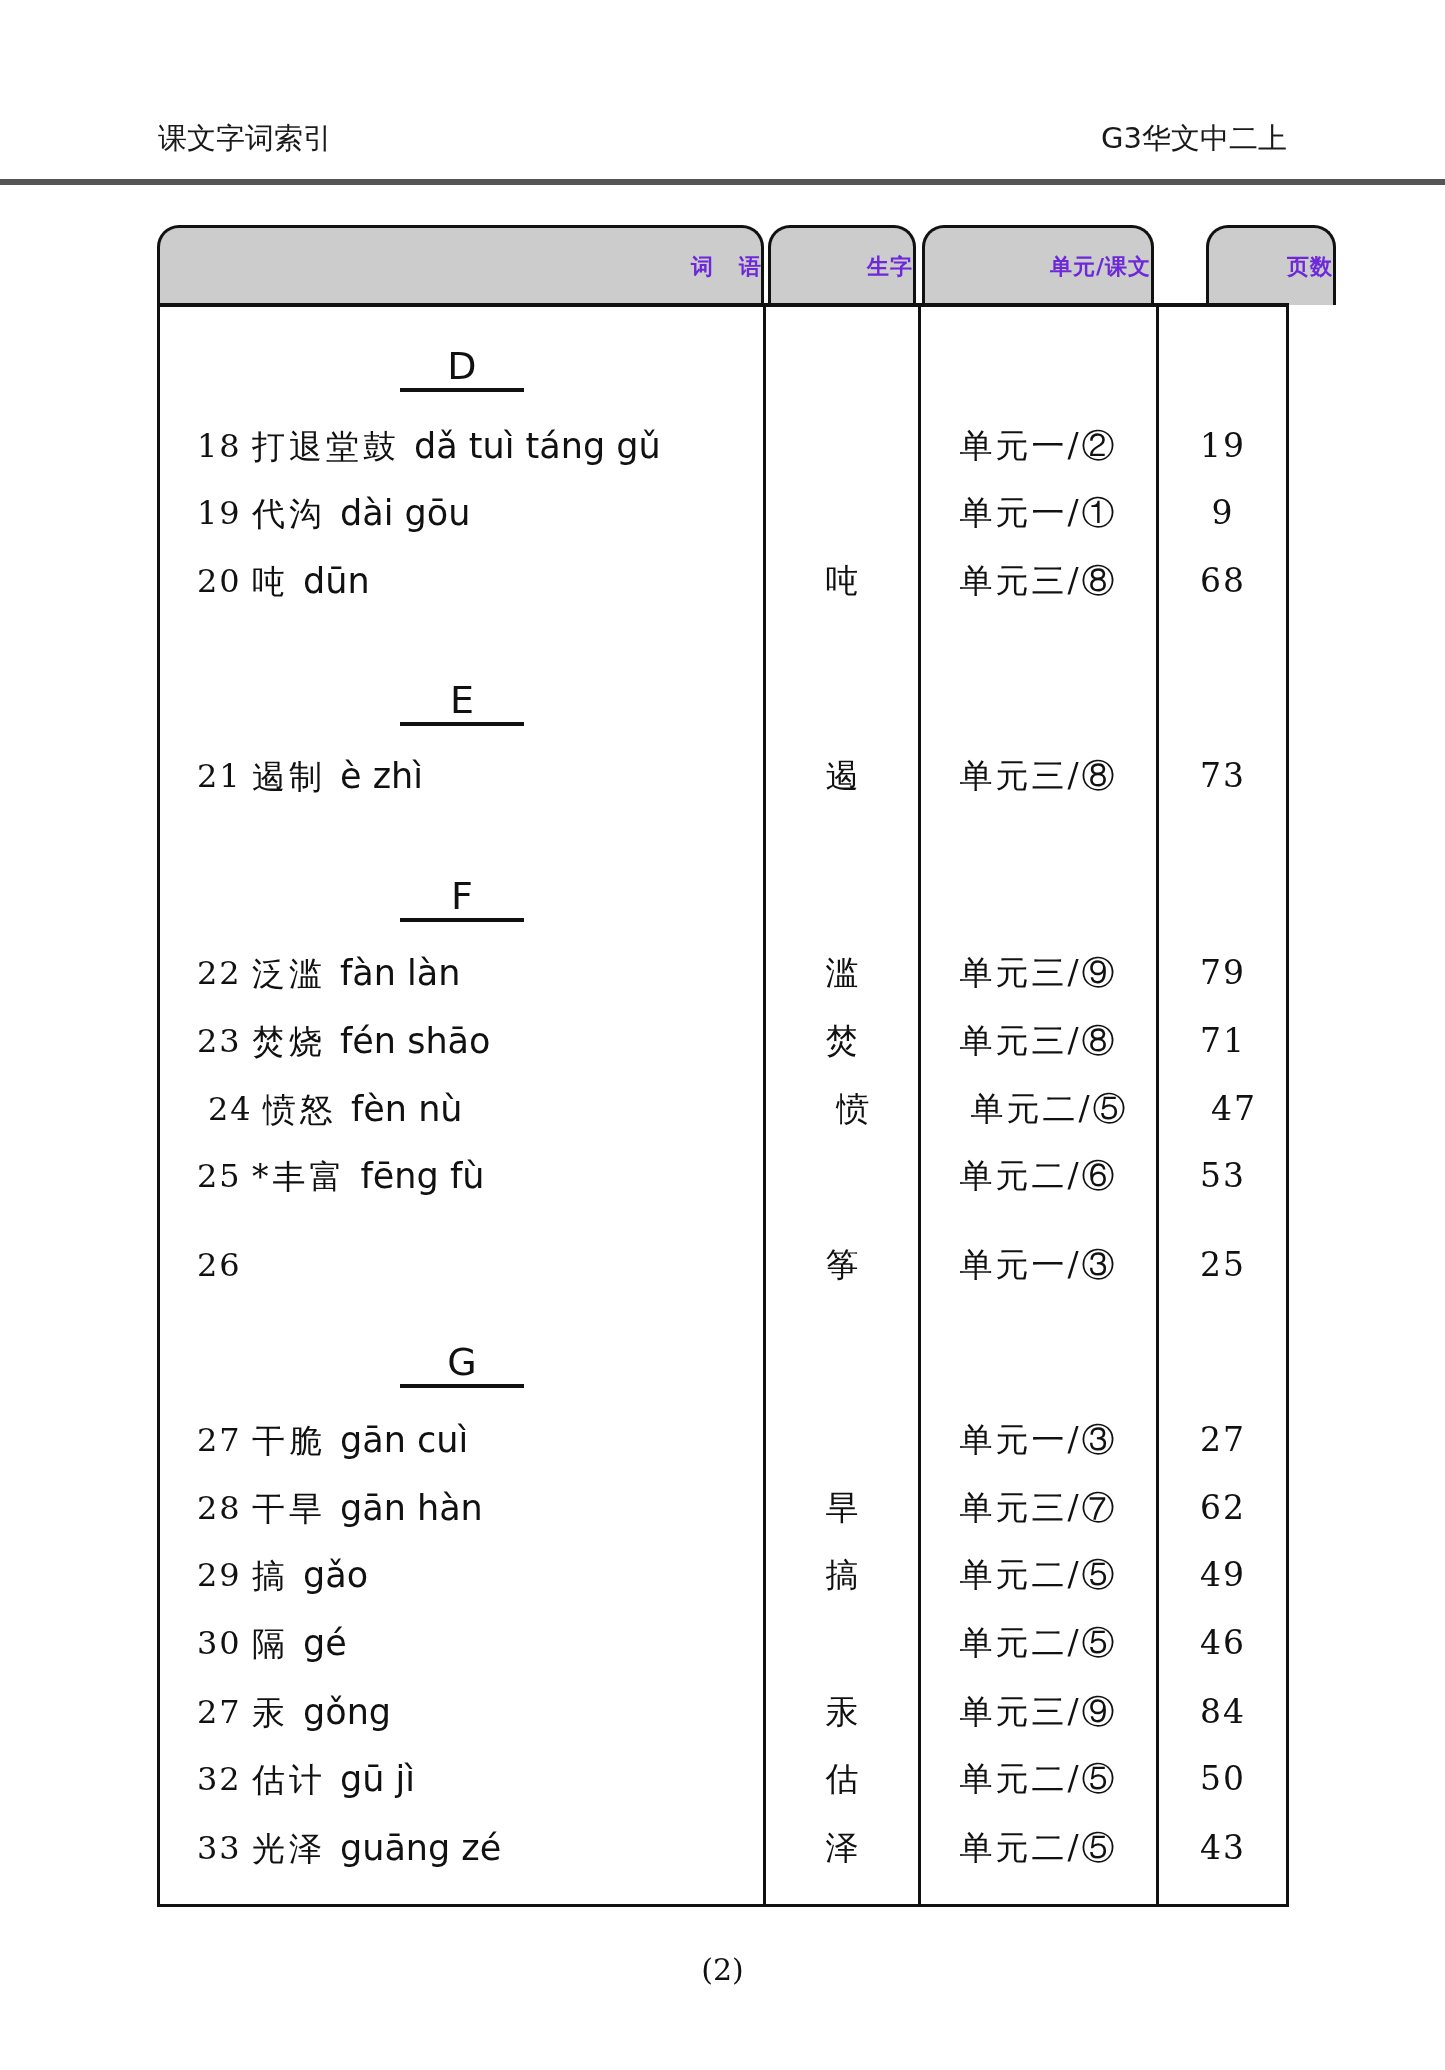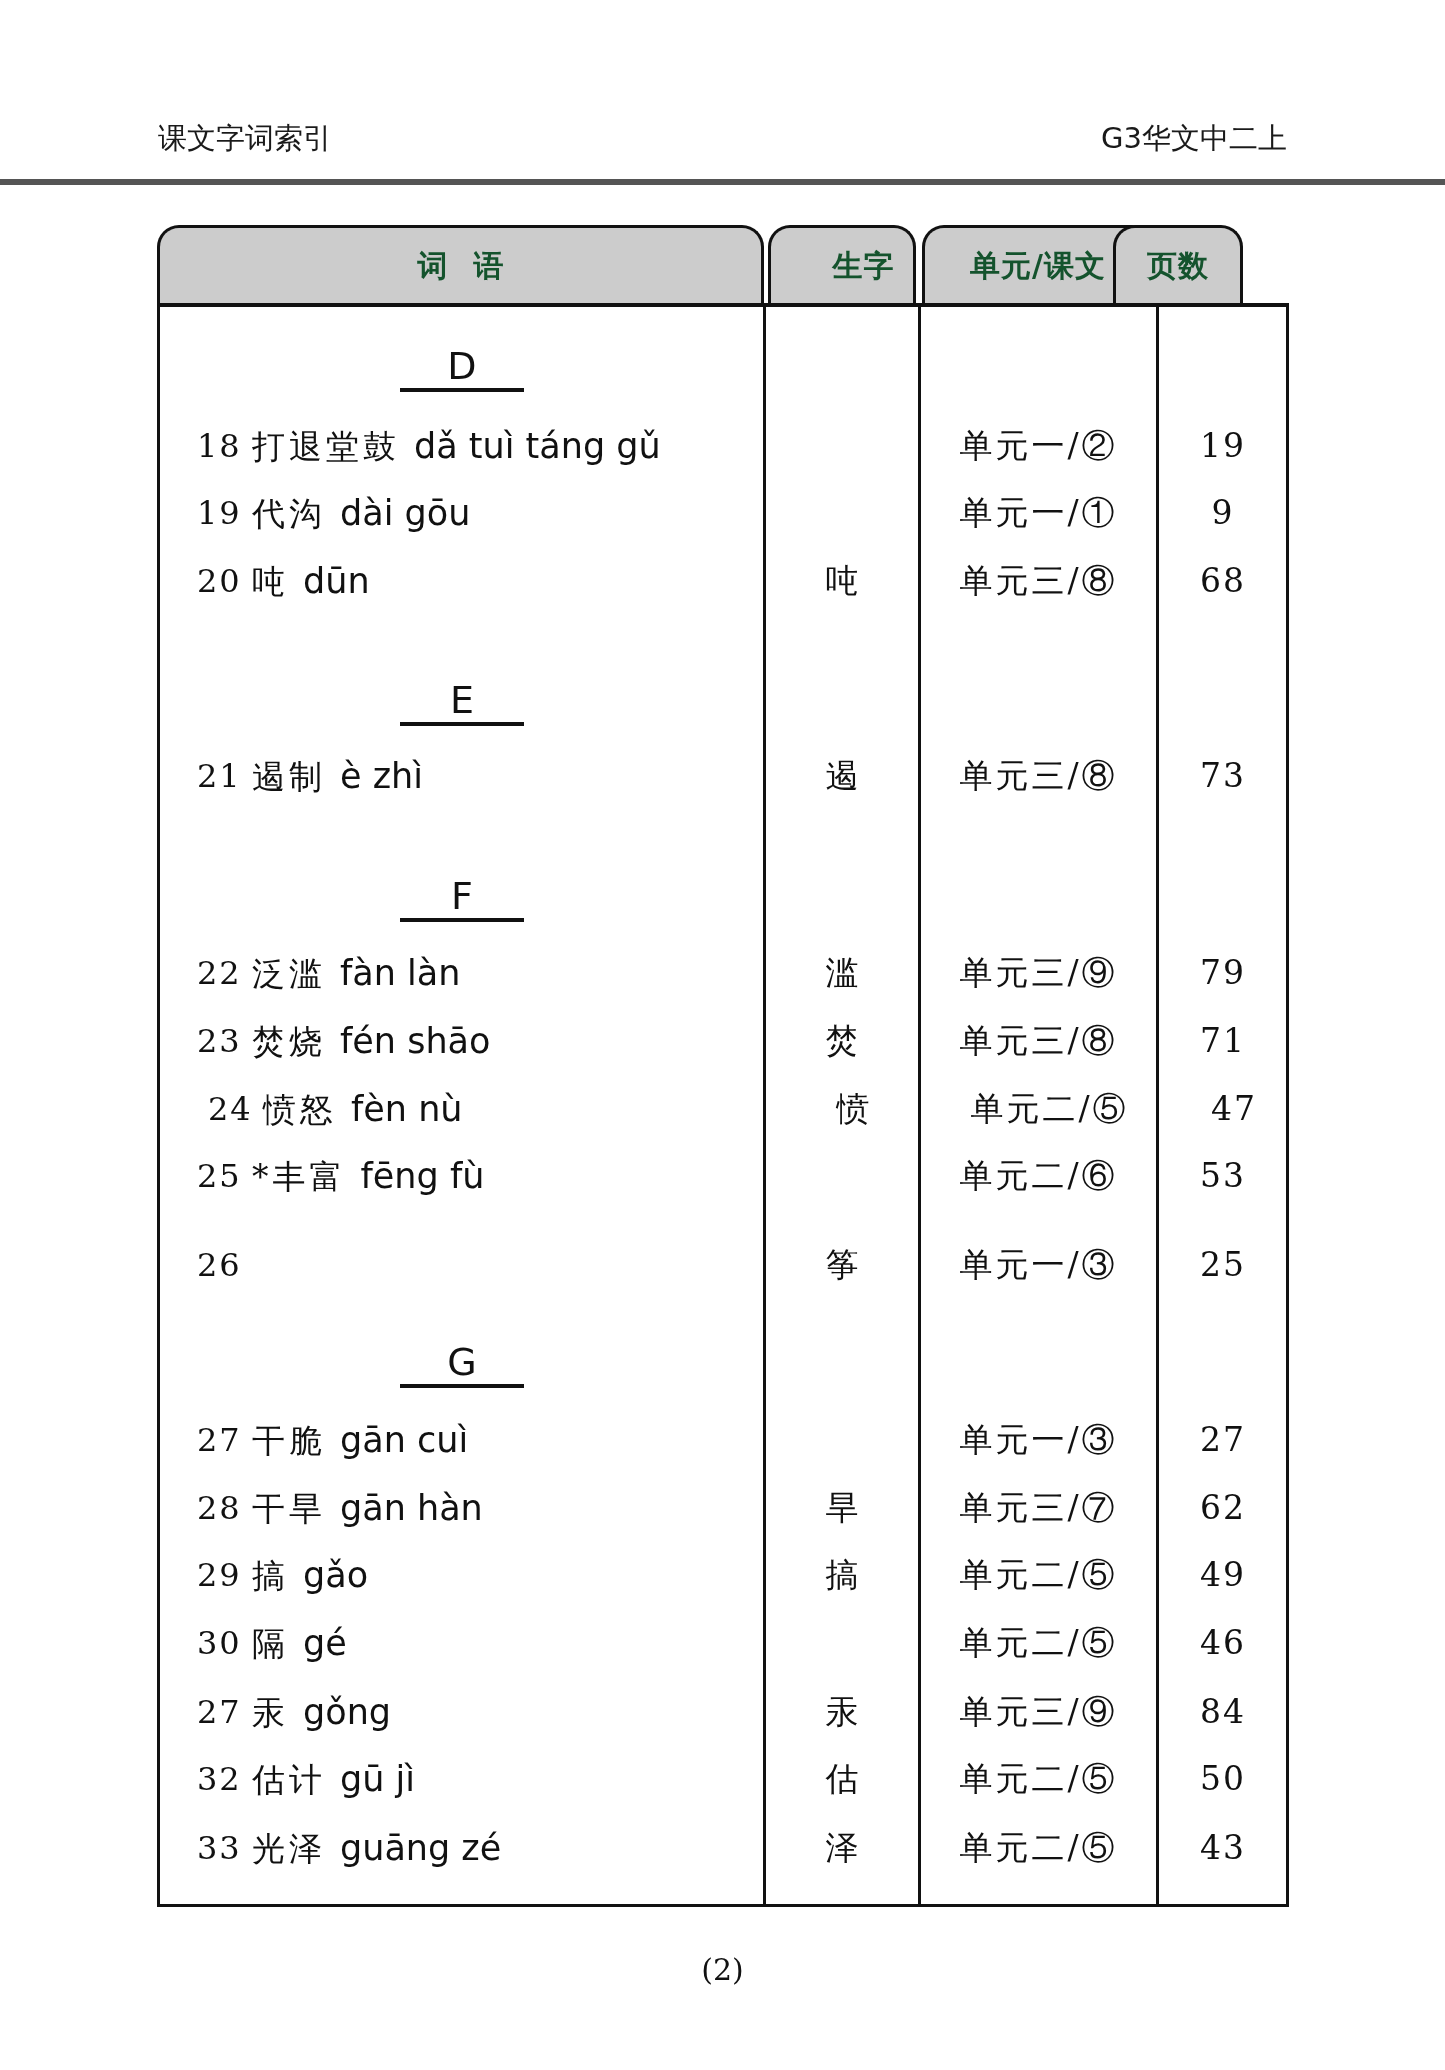--- a/index.html
+++ b/index.html
@@ -14,29 +14,29 @@
   }
   .rh-left { left: 158px; }
   .rh-right { right: 158px; }
   .head-rule {
     position: absolute; left: 0; top: 179px; width: 1445px; height: 6px; background: #555;
   }
   .tab {
     position: absolute; top: 225px; height: 80px; box-sizing: border-box;
     background: #cccccc; border: 3px solid #111; border-bottom: none;
     border-radius: 22px 22px 0 0;
-    display: flex; align-items: center; justify-content: center;
+    display: flex; align-items: center; justify-content: flex-end;
     font-family: "DejaVu Sans", "Liberation Sans", sans-serif; font-weight: bold;
-    font-size: 30px; color: #14532d; letter-spacing: 1px;
+    font-size: 22px; color: #6d28d9; letter-spacing: 1px;
   }
   .tab-word { left: 157px; width: 607px; }
   .tab-word span { letter-spacing: 26px; margin-right: -26px; }
   .tab-char { left: 768px; width: 148px; padding-left: 43px; }
   .tab-unit { left: 922px; width: 232px; }
-  .tab-page { left: 1113px; width: 130px; }
+  .tab-page { left: 1206px; width: 130px; }
   .header-bar { position: absolute; left: 157px; top: 303px; width: 1132px; height: 4px; background: #111; }
   .table-body {
     position: absolute; left: 157px; top: 305px; width: 1132px; height: 1602px;
     box-sizing: border-box; border: 3px solid #111; border-top: none;
   }
   .vline { position: absolute; top: 305px; height: 1600px; width: 3px; background: #111; }
   .v1 { left: 763px; } .v2 { left: 918px; } .v3 { left: 1156px; }
   .letter {
     position: absolute; left: 400px; width: 124px; text-align: center;
     font-family: "DejaVu Sans", "Liberation Sans", sans-serif; font-size: 38px; line-height: 40px;

